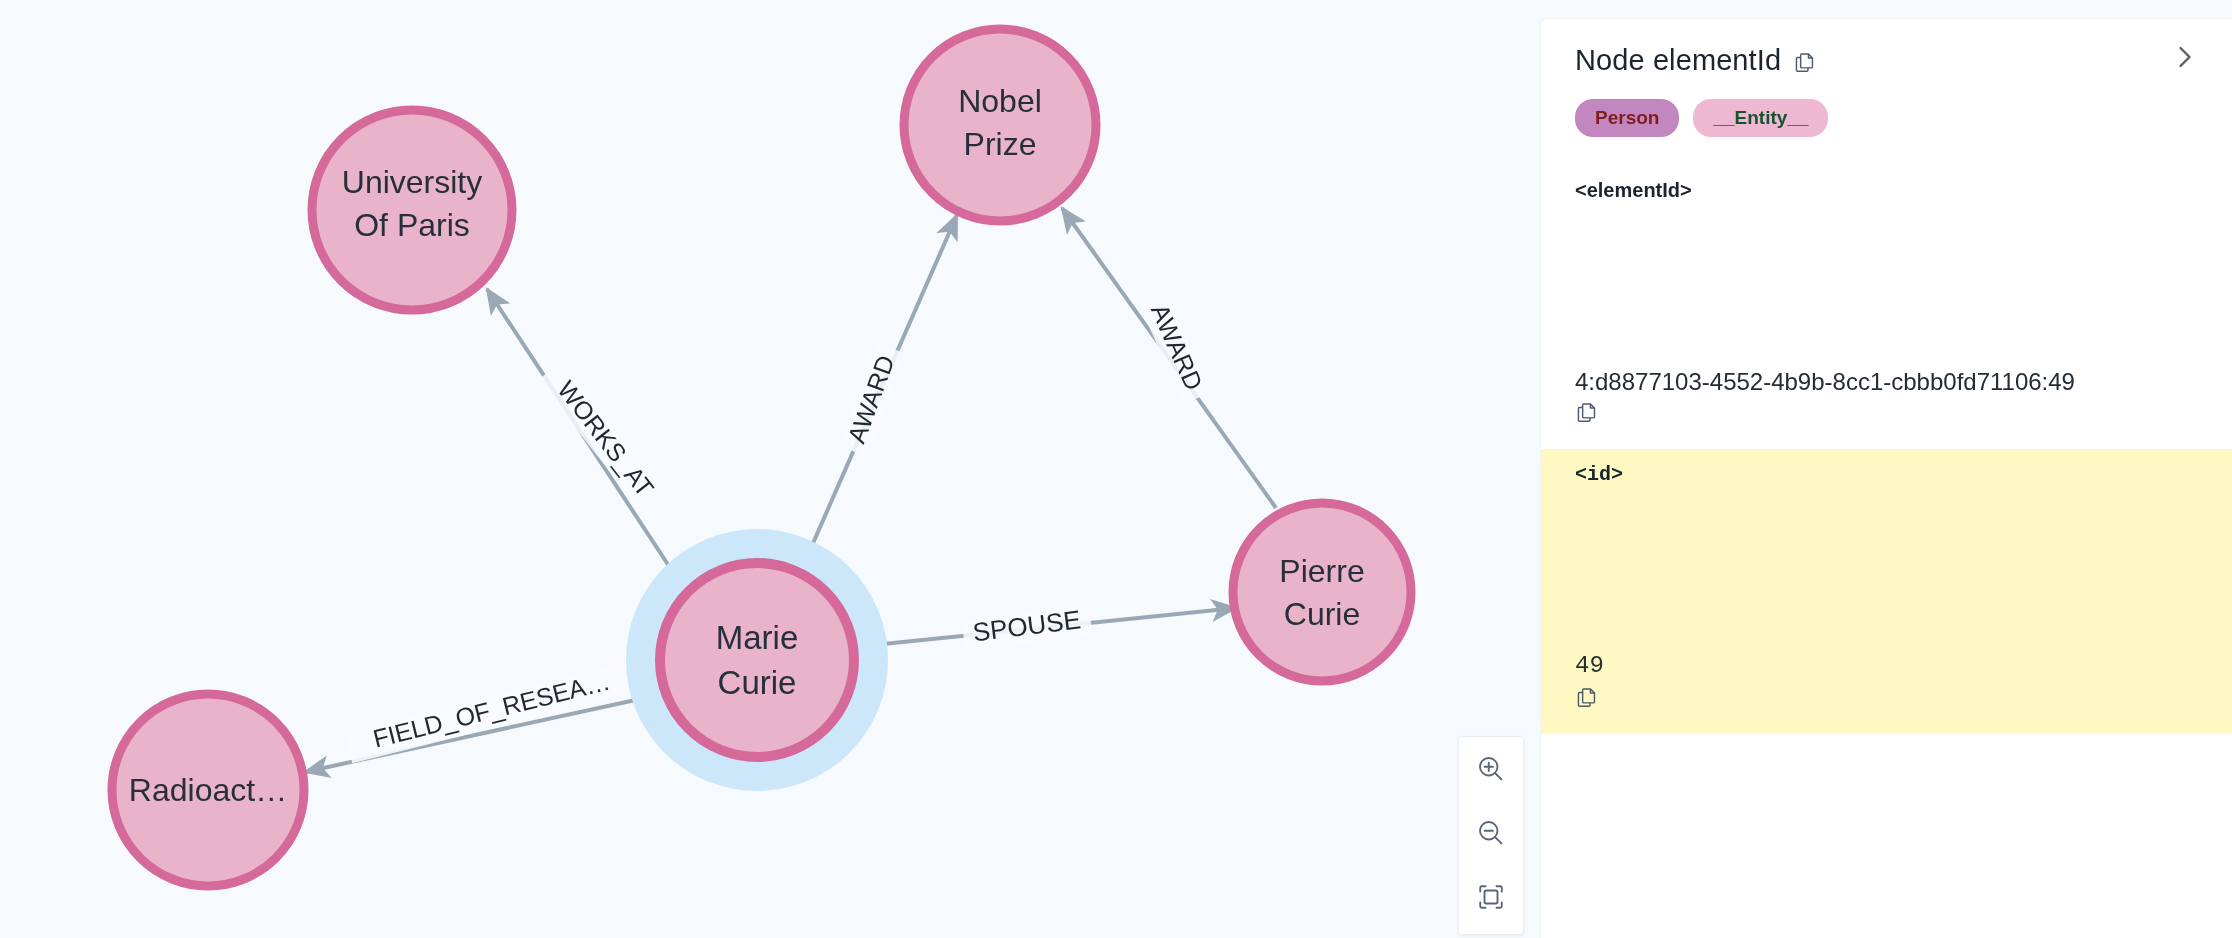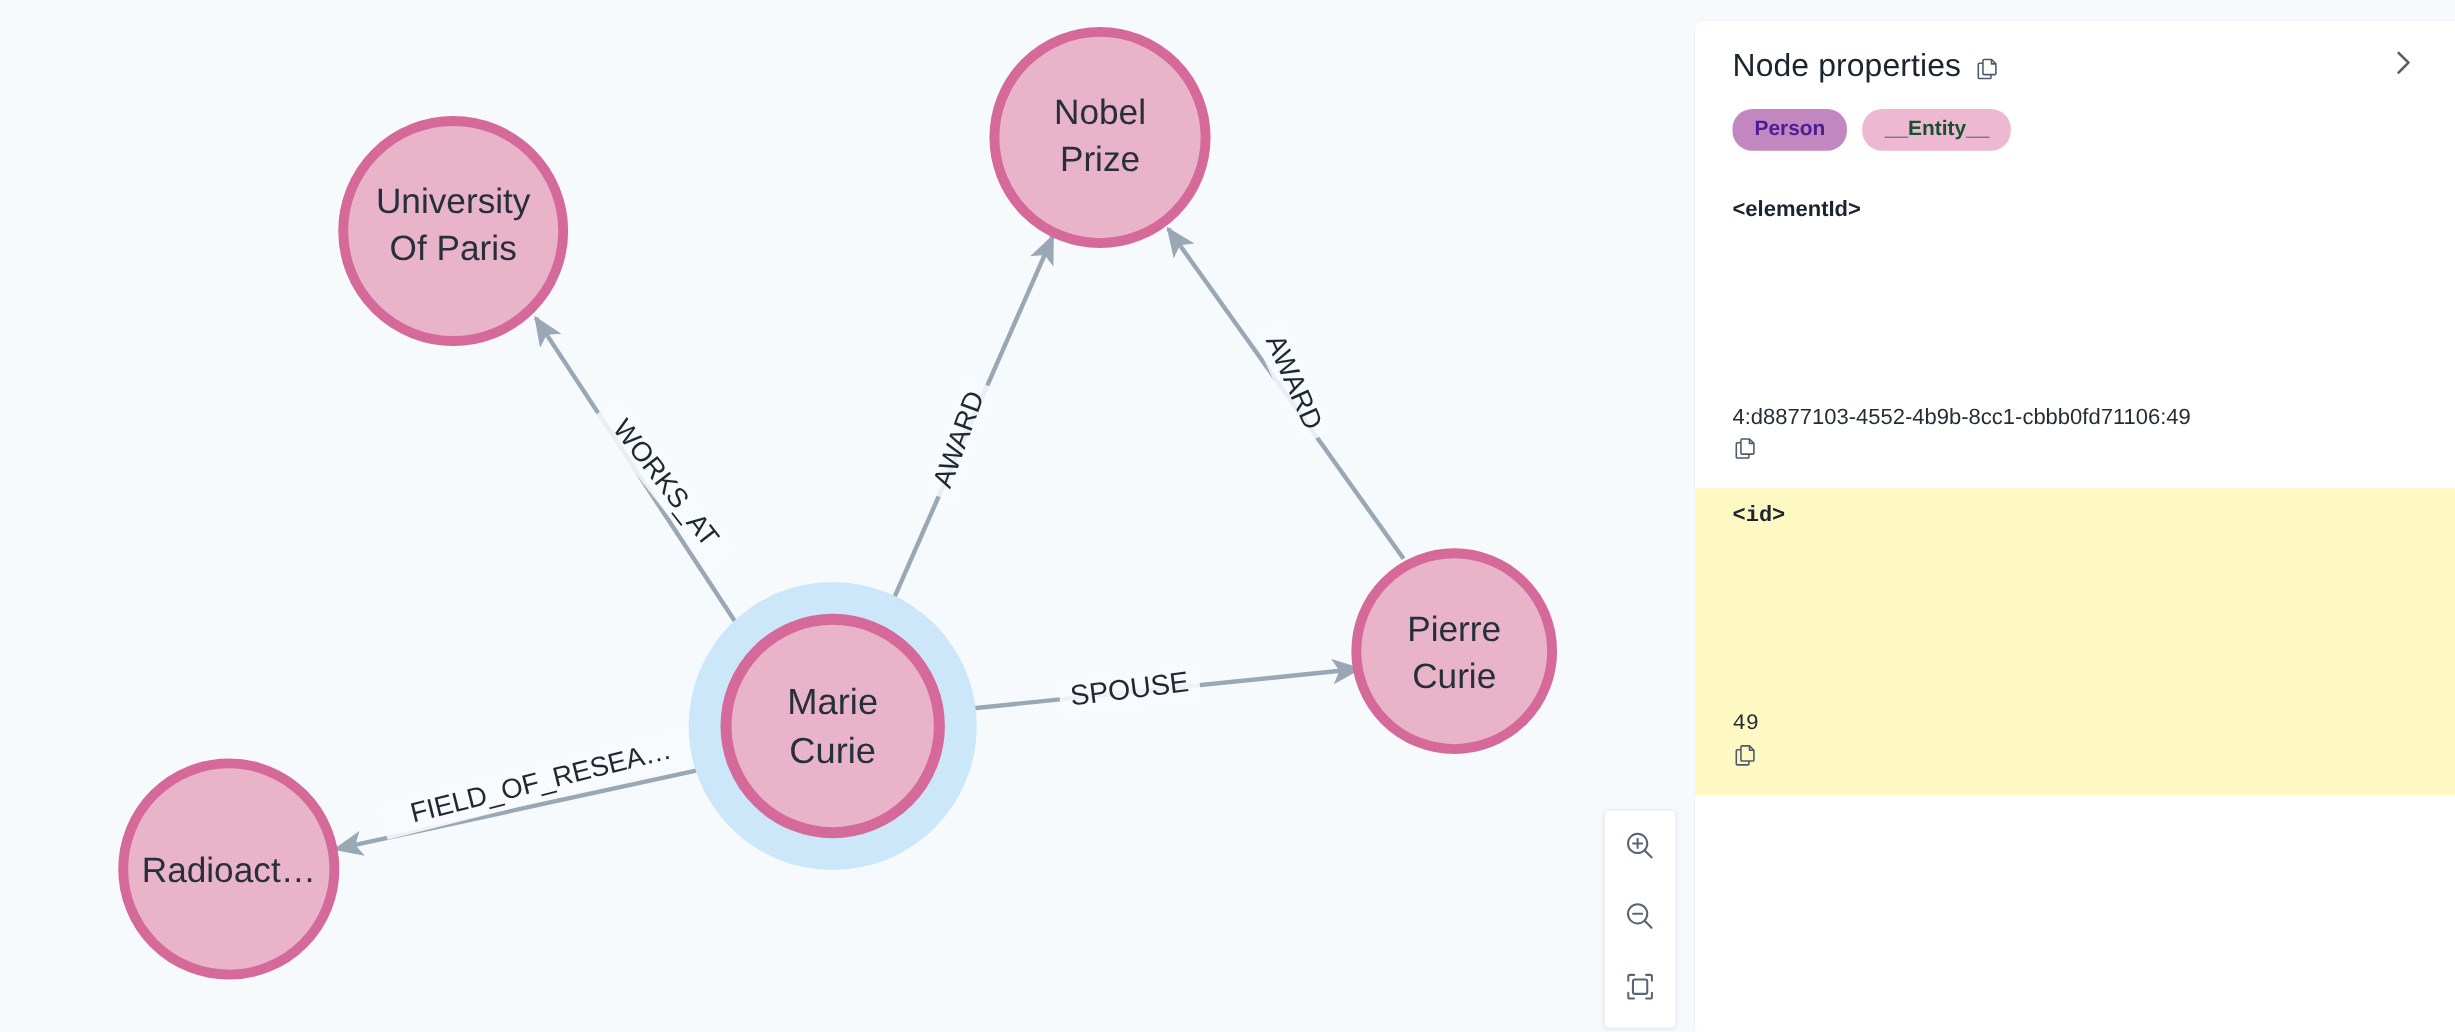--- a/index.html
+++ b/index.html
@@ -134,21 +134,21 @@
     width: 190px;
     flex: 0 0 190px;
     font-size: 20px;
     font-weight: bold;
     color: #1c2430;
     line-height: 1.45;
     padding-top: 1px;
   }
   .prop-val {
     flex: 1 1 auto;
-    font-size: 20px;
+    font-size: 24px;
     color: #242c36;
     line-height: 1.45;
     word-break: break-word;
     padding-right: 16px;
   }
   .prop-copy {
     flex: 0 0 40px;
     display: flex;
     justify-content: flex-end;
     padding-top: 2px;
@@ -263,37 +263,37 @@
           <path d="M20.6 16.4 V19.4 a1.2 1.2 0 0 1 -1.2 1.2 H16.4" stroke="#5a6575" stroke-width="1.5" stroke-linecap="round"></path>
           <path d="M7.6 20.6 H4.6 a1.2 1.2 0 0 1 -1.2 -1.2 V16.4" stroke="#5a6575" stroke-width="1.5" stroke-linecap="round"></path>
         </svg>
       </div>
     </div>
   </div>
 
   <aside id="side-panel">
 
     <div id="panel-header">
-      <span id="panel-title">Node properties</span>
+      <span id="panel-title">Node elementId</span>
       <span id="panel-title-copy" title="Copy all properties">
         <svg width="23" height="23" viewBox="0 0 24 24" fill="none">
           <path d="M9 3.2 h7.1 L20.3 7.4 V16.6 a1 1 0 0 1 -1 1 H9 a1 1 0 0 1 -1 -1 V4.2 a1 1 0 0 1 1 -1 z" stroke="#4e5a6b" stroke-width="1.5" stroke-linejoin="round"></path>
           <path d="M16.1 3.2 V7.4 H20.3" stroke="#4e5a6b" stroke-width="1.5" stroke-linejoin="round"></path>
           <path d="M15.6 17.6 v2.6 a1 1 0 0 1 -1 1 H4.6 a1 1 0 0 1 -1 -1 V7.8 a1 1 0 0 1 1 -1 H8" stroke="#4e5a6b" stroke-width="1.5" stroke-linejoin="round"></path>
         </svg>
       </span>
       <span id="panel-collapse" title="Collapse panel">
         <svg width="30" height="30" viewBox="0 0 24 24" fill="none">
           <path d="M9.2 4.8 L16.4 12 L9.2 19.2" stroke="#5c5c5c" stroke-width="1.9" stroke-linecap="round" stroke-linejoin="round"></path>
         </svg>
       </span>
     </div>
 
     <div id="chips">
-      <span class="chip" style="background:#c187be;color:#4c1d95;">Person</span>
+      <span class="chip" style="background:#c187be;color:#7f1d1d;">Person</span>
       <span class="chip" style="background:#efb8d2;color:#14532d;">__Entity__</span>
     </div>
 
     <div id="props-table">
 
       <div class="prop-row">
         <div class="prop-key">&lt;elementId&gt;</div>
         <div class="prop-val">4:d8877103-4552-4b9b-8cc1-cbbb0fd71106:49</div>
         <div class="prop-copy">
           <svg width="23" height="23" viewBox="0 0 24 24" fill="none">

